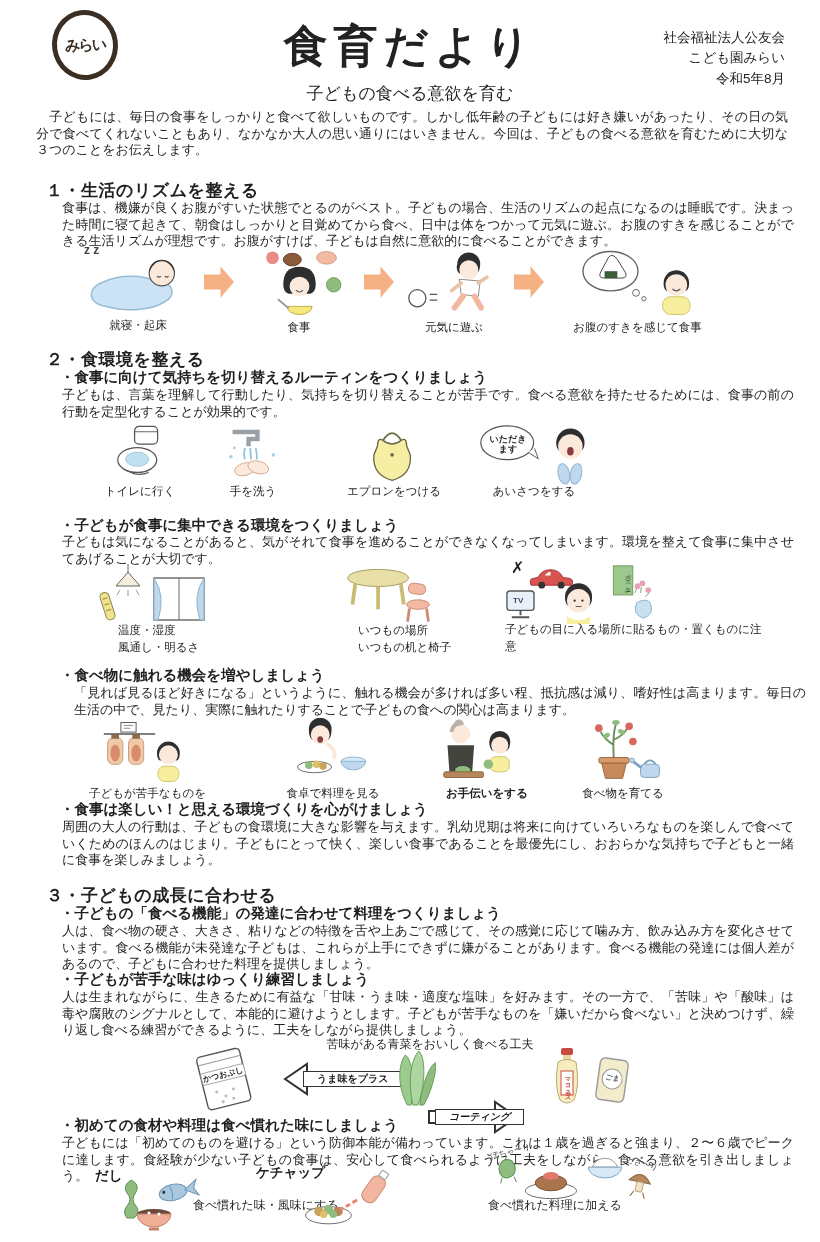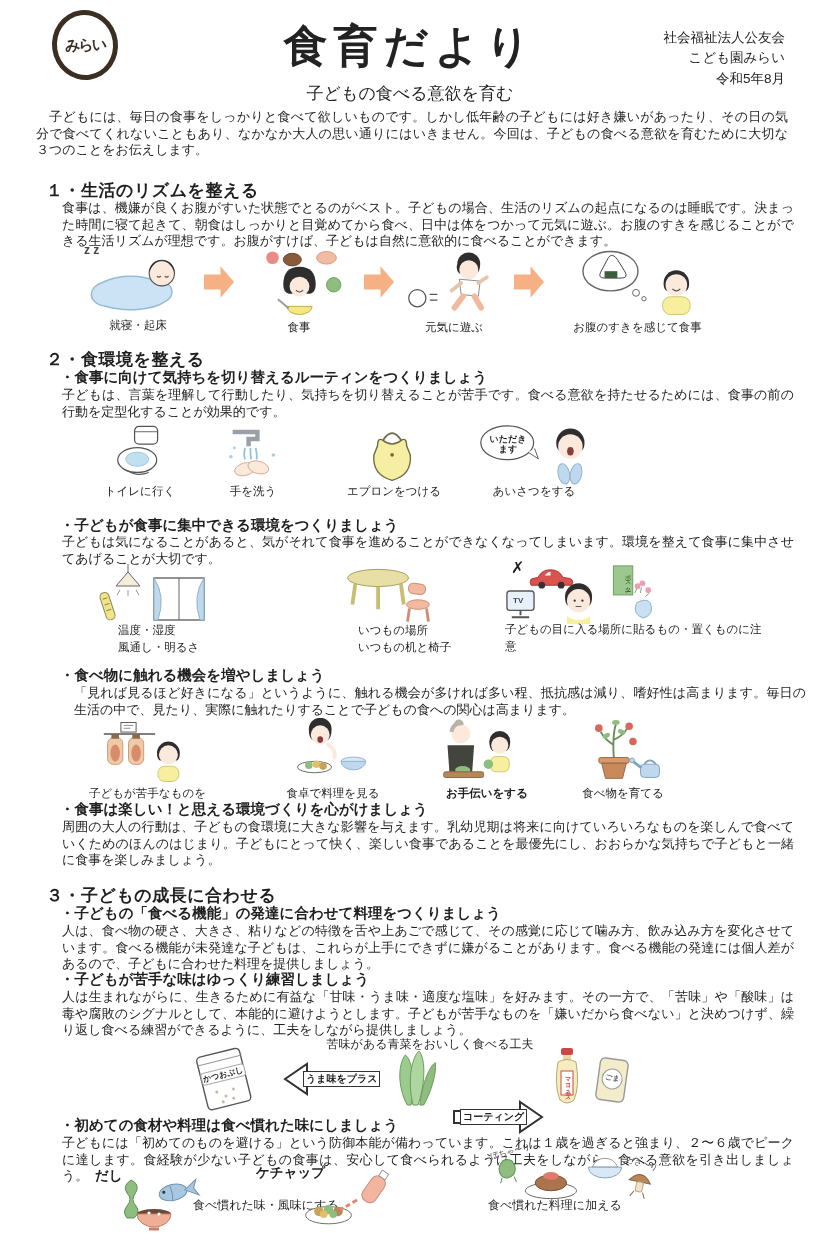--- a/index.html
+++ b/index.html
@@ -28,21 +28,21 @@
   .logo-wrap{display:flex; align-items:center; justify-content:center;}
   .logo-circle{
     width:60px; height:60px; border:5px solid #3B2F23; border-radius:50%;
     display:flex; align-items:center; justify-content:center; position:relative;
     transform:rotate(-8deg);
   }
   .logo-txt{font-size:15px; font-weight:bold; color:#3B2F23; transform:rotate(6deg); letter-spacing:-2px;}
   .arrow-outline{position:relative; width:92px; height:38px;}
   .arrow-label{
     position:absolute; top:11px; font-size:10px; background:#fff;
-    border:1.5px solid #333; padding:0 2px; line-height:14px; white-space:nowrap; font-weight:bold;
+    border:1.5px solid #333; padding:0 13px; line-height:14px; white-space:nowrap; font-weight:bold;
   }
   .figcap{font-size:12px; text-align:center;}
   .hand-label{font-size:13.5px; font-weight:bold;}
   .sfx{position:absolute; font-size:8px; color:#444; white-space:nowrap;}
   .bubble-txt{position:absolute; font-size:9px; line-height:10px; text-align:center; font-weight:bold;}
   .tiny-vert{writing-mode:vertical-rl; text-orientation:upright; letter-spacing:-1px;}
   svg{display:block;}
 </style>
 </head>
 <body>
@@ -357,21 +357,21 @@
   </div>
 
   <div class="abs" style="left:388px; top:1048px;">
     <svg width="54" height="62" viewBox="0 0 56 62">
       <path d="M20,58 C10,40 10,16 18,6 C26,12 28,38 24,58 Z" fill="#9CCB8E" stroke="#67995B"></path>
       <path d="M26,58 C20,34 24,10 32,2 C40,10 38,40 31,58 Z" fill="#AED6A0" stroke="#67995B"></path>
       <path d="M33,58 C35,40 41,20 49,14 C51,26 43,48 37,58 Z" fill="#8FBC7F" stroke="#67995B"></path>
     </svg>
   </div>
 
-  <div class="abs arrow-outline" style="left:452px; top:1060px;">
+  <div class="abs arrow-outline" style="left:427px; top:1060px;font-style:italic;">
     <svg width="92" height="38" viewBox="0 0 92 38">
       <polygon points="90,19 68,4 68,13 2,13 2,25 68,25 68,34" fill="#fff" stroke="#333" stroke-width="2"></polygon>
     </svg>
     <span class="arrow-label" style="left:8px;">コーティング</span>
   </div>
 
   <div class="abs" style="left:548px; top:1046px;">
     <svg width="38" height="62" viewBox="0 0 38 62">
       <rect x="13" y="2" width="12" height="7" rx="2" fill="#C94A42"></rect>
       <rect x="15" y="9" width="8" height="5" fill="#E8D9A8"></rect>

